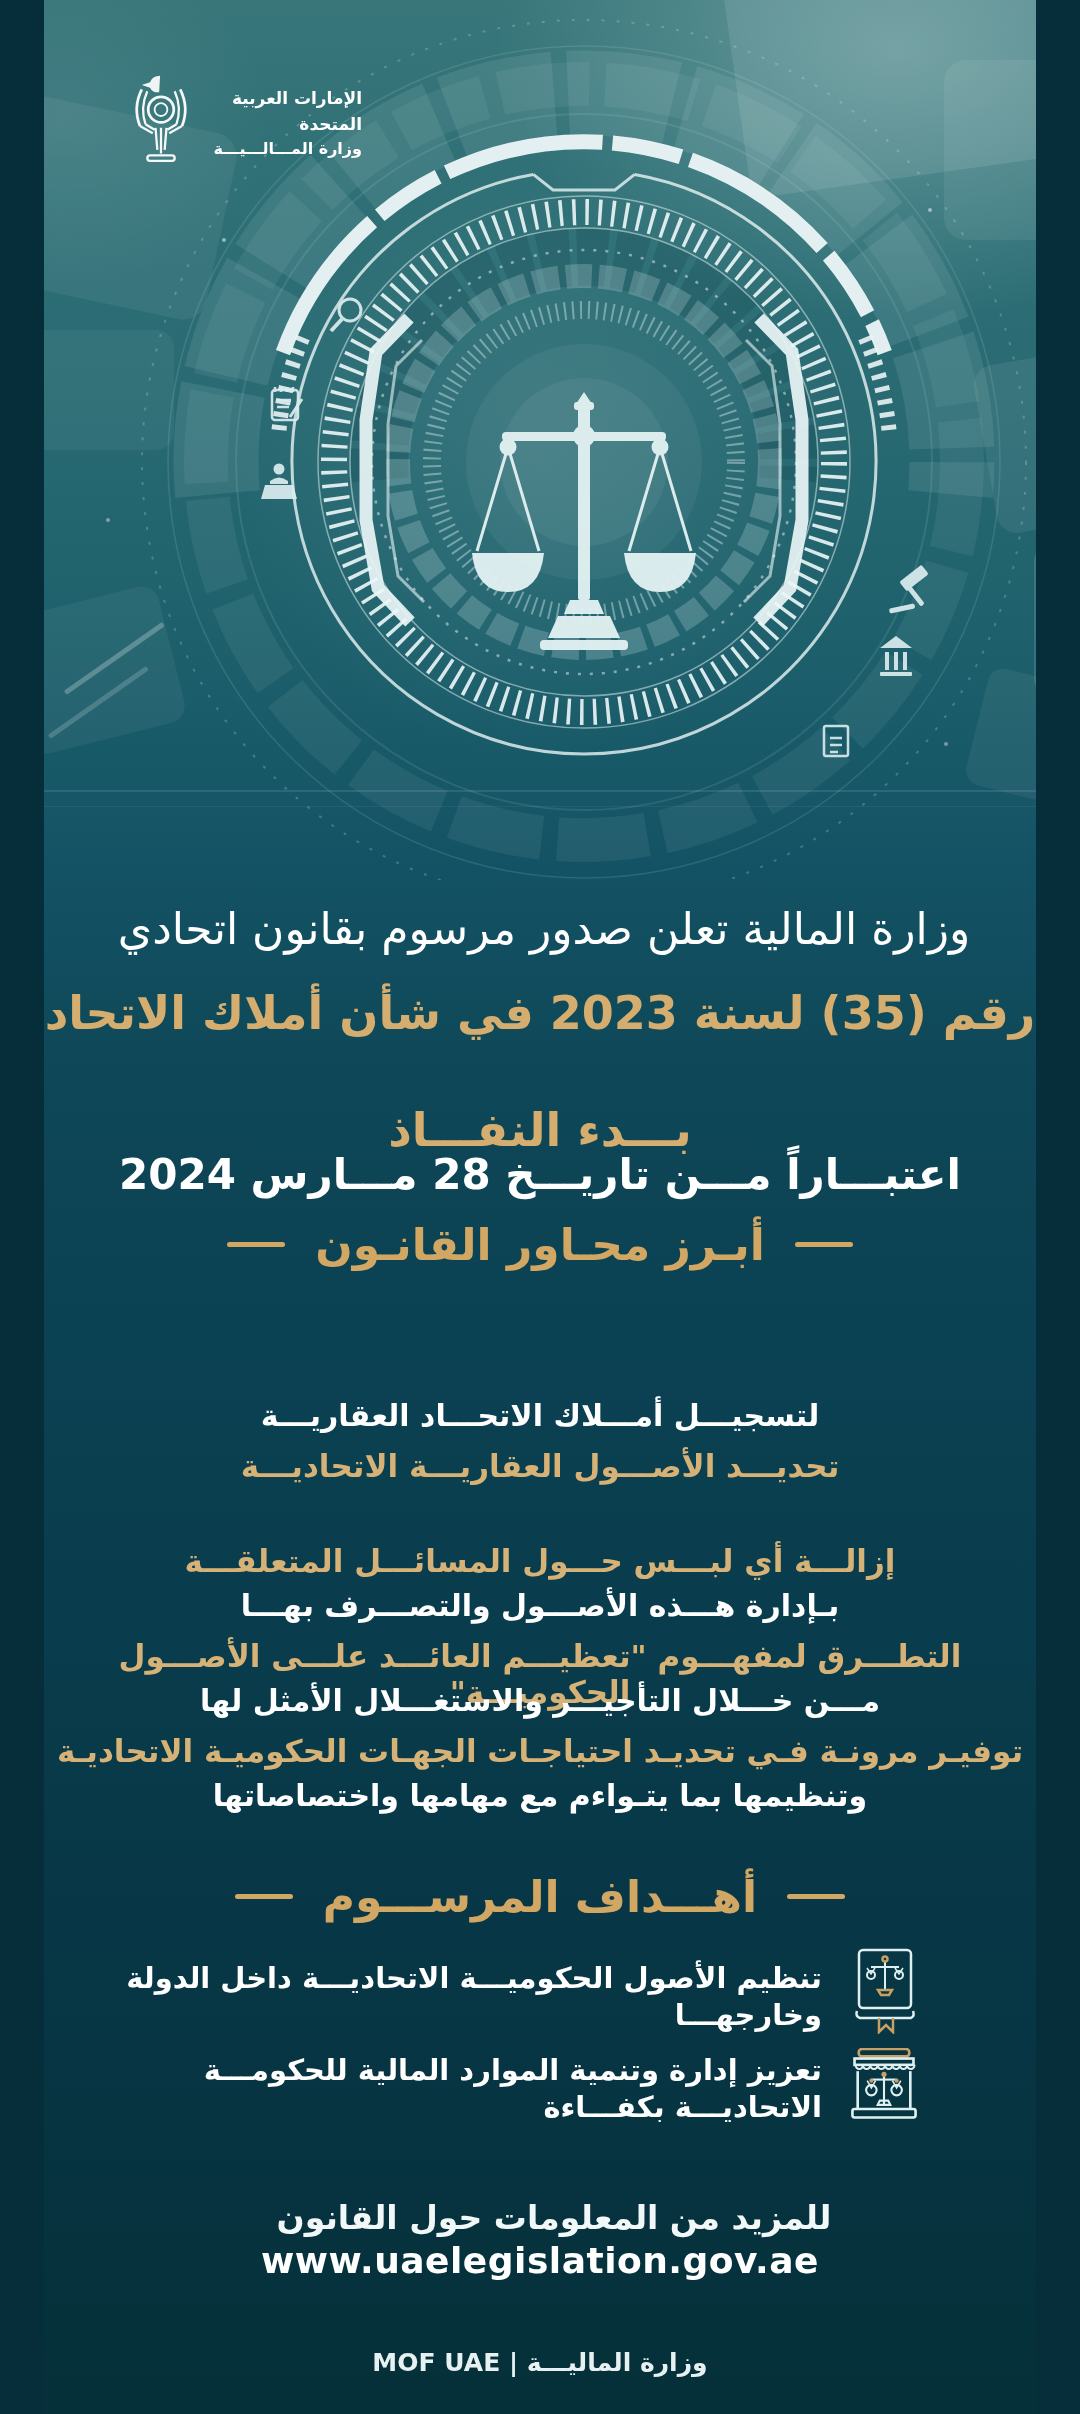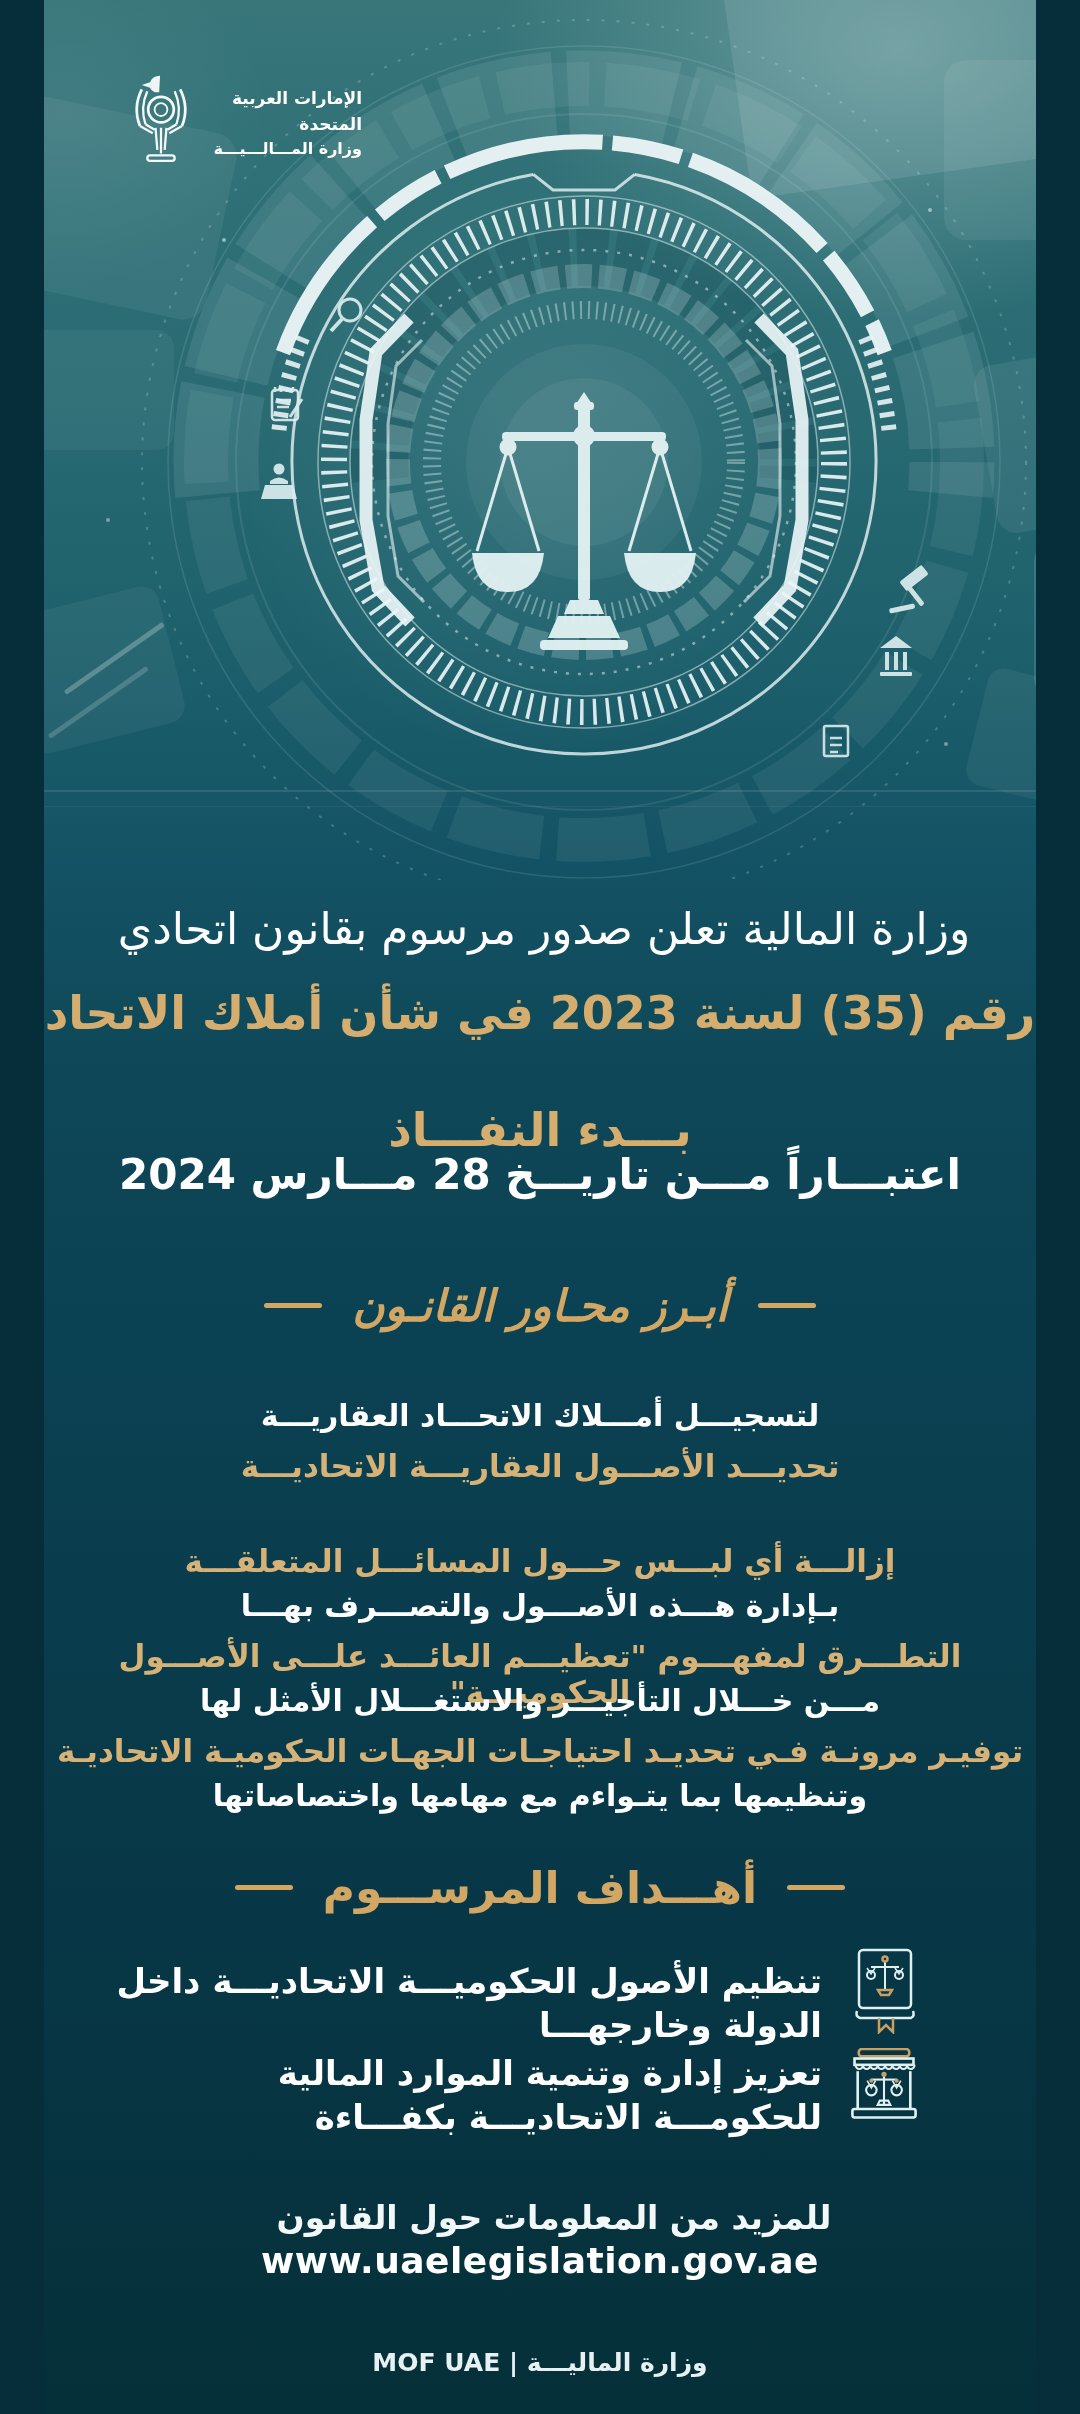--- a/index.html
+++ b/index.html
@@ -16,32 +16,32 @@
   .center{left:0;right:0;text-align:center;}
   .gold{color:#D5AE6F;}
   .title-white{top:903px;font-size:44px;font-weight:400;color:#fff;margin-left:8px;}
   .title-gold{top:986px;font-size:46px;font-weight:700;}
   .eff-label{top:1103px;font-size:46px;font-weight:700;}
   .eff-date{top:1150px;font-size:42px;font-weight:700;color:#fff;}
   .section-title{display:flex;align-items:center;justify-content:center;gap:30px;
     font-size:44px;font-weight:700;color:#D2A763;}
   .section-title::before,.section-title::after{content:"";display:block;width:58px;height:5px;
     background:#D2A763;border-radius:3px;}
-  .st-axes{top:1280px;font-style:italic;}
+  .st-axes{top:1219px;}
   .st-objectives{top:1862px;}
   .bullet-gold{font-size:31px;font-weight:700;color:#D7B277;}
   .bullet-white{font-size:30px;font-weight:700;color:#FFFFFF;}
   .b1g{top:1353px;} .b1w{top:1398px;}
   .b2g{top:1448px;} .b2w{top:1493px;}
   .b3g{top:1543px;} .b3w{top:1588px;}
   .b4g{top:1638px;} .b4w{top:1683px;text-align:center;}
   .b5g{top:1733px;} .b5w{top:1778px;}
   .obj-icon{position:absolute;right:118px;}
   .obj-text{position:absolute;right:214px;left:60px;text-align:right;
-    font-size:34px;font-weight:700;color:#fff;line-height:1.28;}
+    font-size:29px;font-weight:700;color:#fff;line-height:1.28;}
   .obj1-text{top:1960px;}
   .obj2-text{top:2052px;}
   .footer-info{top:2198px;font-size:33px;font-weight:700;color:#F2F7F8;margin-left:28px;}
   .footer-url{top:2240px;font-size:36px;font-weight:700;color:#FFFFFF;letter-spacing:.5px;}
   .footer-sig{top:2348px;font-size:25px;font-weight:700;color:#E8F1F2;}
   .logo-text{left:158px;top:86px;color:#fff;text-align:right;width:160px;
     font-size:17px;font-weight:700;line-height:1.5;}
   .logo-text .l2{font-size:16px;}
 </style>
 </head>
@@ -204,21 +204,21 @@
 
   <div class="abs center bullet-gold b3g" dir="rtl">إزالـــة أي لبـــس حـــول المسائـــل المتعلقـــة</div>
   <div class="abs center bullet-white b3w" dir="rtl">بـإدارة هـــذه الأصـــول والتصـــرف بهـــا</div>
 
   <div class="abs center bullet-gold b4g" dir="rtl">التطـــرق لمفهـــوم "تعظيـــم العائـــد علـــى الأصـــول الحكوميـــة"</div>
   <div class="abs center bullet-white b4w" dir="rtl">مـــن خـــلال التأجيـــر والاستغـــلال الأمثل لها</div>
 
   <div class="abs center bullet-gold b5g" dir="rtl">توفيـر مرونـة فـي تحديـد احتياجـات الجهـات الحكوميـة الاتحاديـة</div>
   <div class="abs center bullet-white b5w" dir="rtl">وتنظيمها بما يتـواءم مع مهامها واختصاصاتها</div>
 
-  <div class="abs center st-objectives" style="position:absolute;">
+  <div class="abs center st-objectives" style="position:absolute;margin-top:9px;">
     <div class="section-title" dir="rtl">
         <span>أهـــداف المرســـوم</span>
       </div>
   </div>
 
   <svg class="obj-icon" style="top:1948px;" width="66" height="86" viewBox="0 0 64 86">
     <g stroke="#DFF0F1" fill="none" stroke-width="2.5">
       <rect x="6" y="2" width="52" height="58" rx="4"></rect>
       <path d="M4 63 Q2 68 7 70 L58 70 Q62 68 60 63"></path>
       <line x1="32" y1="14" x2="32" y2="42" stroke-width="2"></line>

